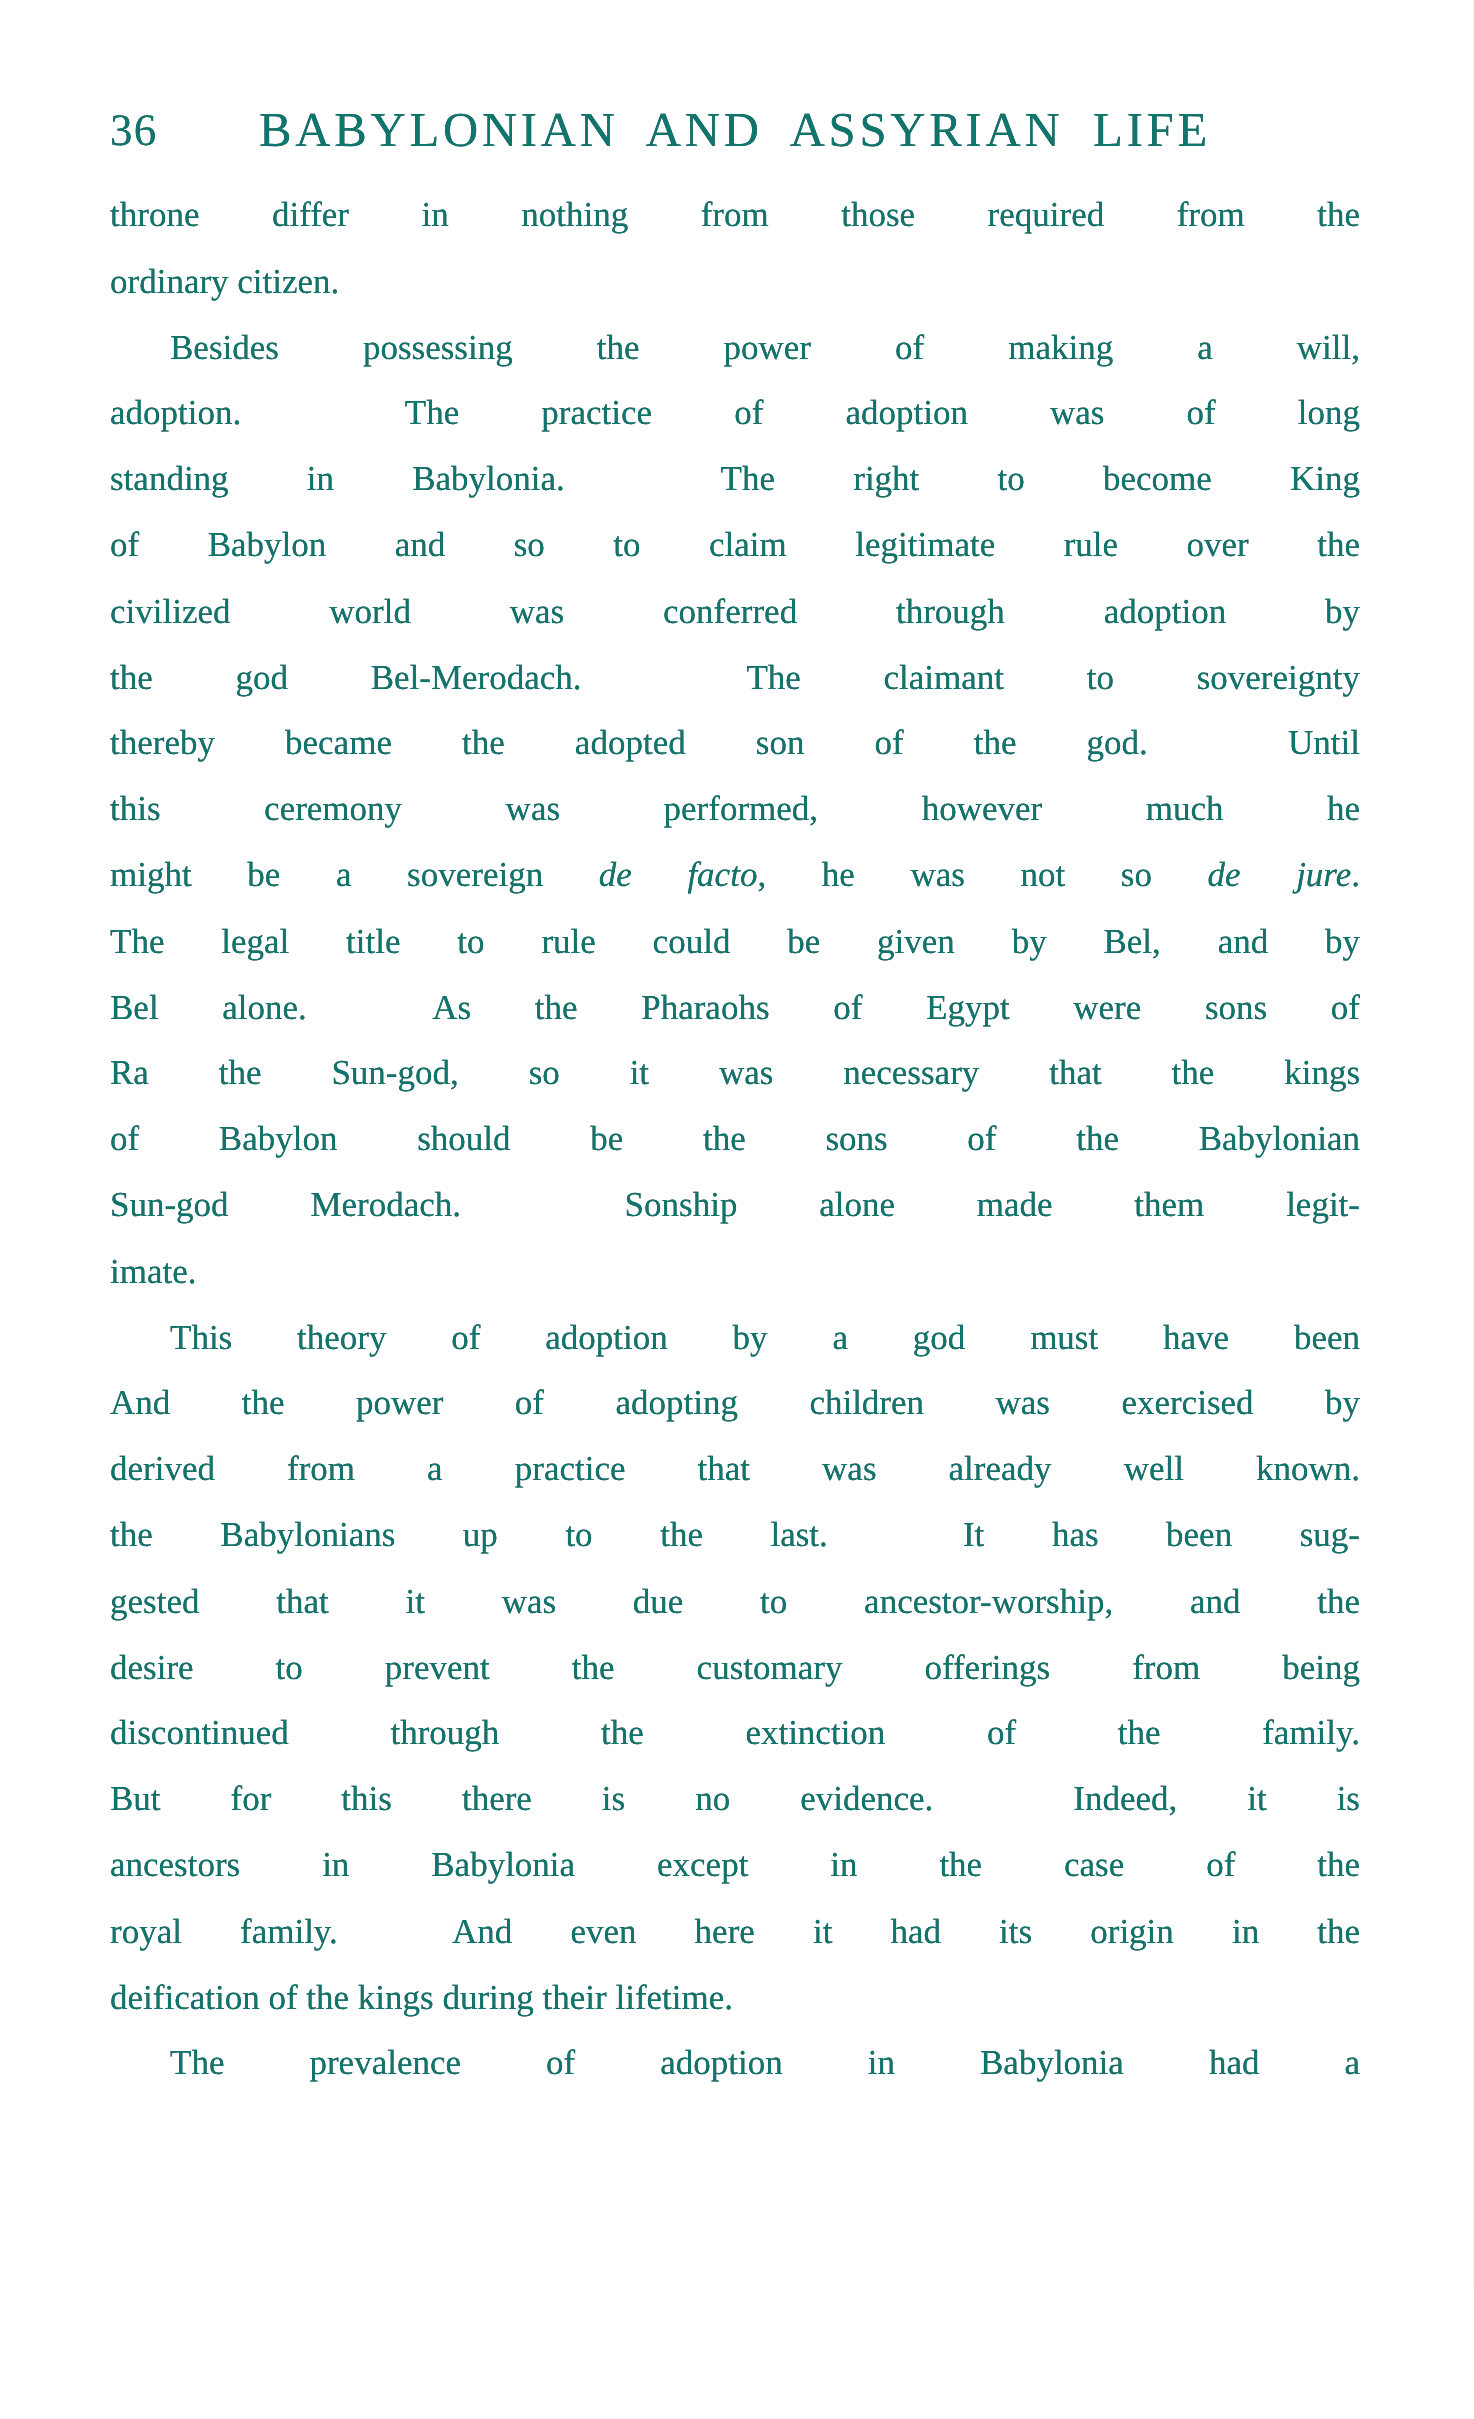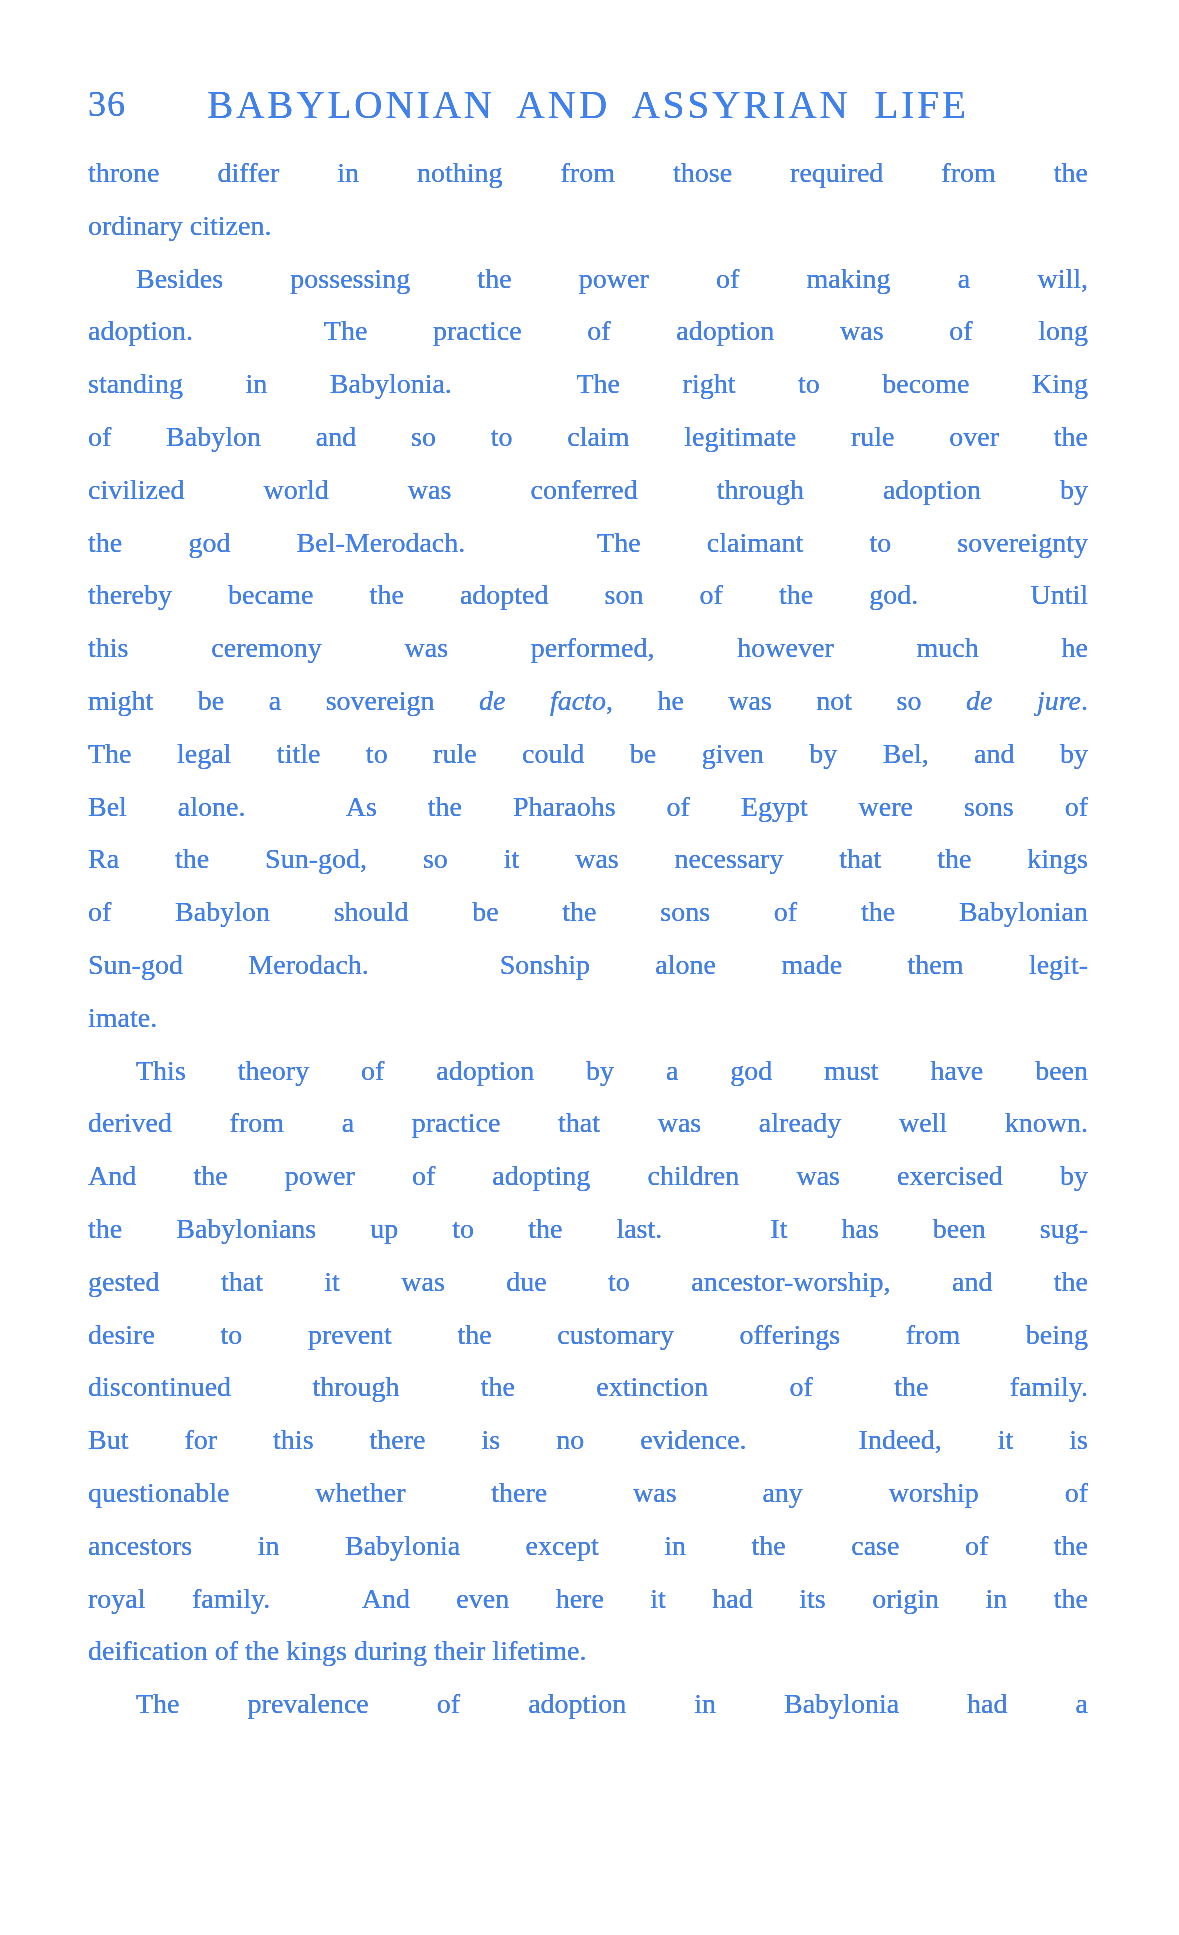--- a/index.html
+++ b/index.html
@@ -62,21 +62,21 @@
   .line.ind {
     text-indent: 48px;
   }
   .it {
     font-style: italic;
   }
 </style>
 </head>
 <body>
 
-<div class="page" style="color: #3b82f6; background: rgb(255, 255, 255);">
+<div class="page" style="color: #0f766e; background: rgb(255, 255, 255);">
   <div class="runhead-row">
     <span class="pagenum">36</span>
     <div class="runhead">BABYLONIAN AND ASSYRIAN LIFE</div>
   </div>
   <div class="body-block">
       <div class="line"><span>throne differ in nothing from those required from the</span></div>
       <div class="line noj"><span>ordinary citizen.</span></div>
       <div class="line ind"><span>Besides possessing the power of making a will,</span></div>
       <div class="line"><span>adoption.&nbsp; The practice of adoption was of long</span></div>
       <div class="line"><span>standing in Babylonia.&nbsp; The right to become King</span></div>
@@ -86,26 +86,25 @@
       <div class="line"><span>thereby became the adopted son of the god.&nbsp; Until</span></div>
       <div class="line"><span>this ceremony was performed, however much he</span></div>
       <div class="line"><span>might be a sovereign </span><span class="it">de facto</span><span>, he was not so </span><span class="it">de jure</span><span>.</span></div>
       <div class="line"><span>The legal title to rule could be given by Bel, and by</span></div>
       <div class="line"><span>Bel alone.&nbsp; As the Pharaohs of Egypt were sons of</span></div>
       <div class="line"><span>Ra the Sun-god, so it was necessary that the kings</span></div>
       <div class="line"><span>of Babylon should be the sons of the Babylonian</span></div>
       <div class="line"><span>Sun-god Merodach.&nbsp; Sonship alone made them legit-</span></div>
       <div class="line noj"><span>imate.</span></div>
       <div class="line ind"><span>This theory of adoption by a god must have been</span></div>
+      <div class="line"><span>And the power of adopting children was exercised by</span></div>
       <div class="line"><span>derived from a practice that was already well known.</span></div>
-      <div class="line"><span>And the power of adopting children was exercised by</span></div>
       <div class="line"><span>the Babylonians up to the last.&nbsp; It has been sug-</span></div>
       <div class="line"><span>gested that it was due to ancestor-worship, and the</span></div>
       <div class="line"><span>desire to prevent the customary offerings from being</span></div>
       <div class="line"><span>discontinued through the extinction of the family.</span></div>
       <div class="line"><span>But for this there is no evidence.&nbsp; Indeed, it is</span></div>
-      <div class="line"><span>questionable whether there was any worship of</span></div>
       <div class="line"><span>ancestors in Babylonia except in the case of the</span></div>
       <div class="line"><span>royal family.&nbsp; And even here it had its origin in the</span></div>
       <div class="line noj"><span>deification of the kings during their lifetime.</span></div>
       <div class="line ind"><span>The prevalence of adoption in Babylonia had a</span></div>
     </div>
 </div>
 
 </body></html>

